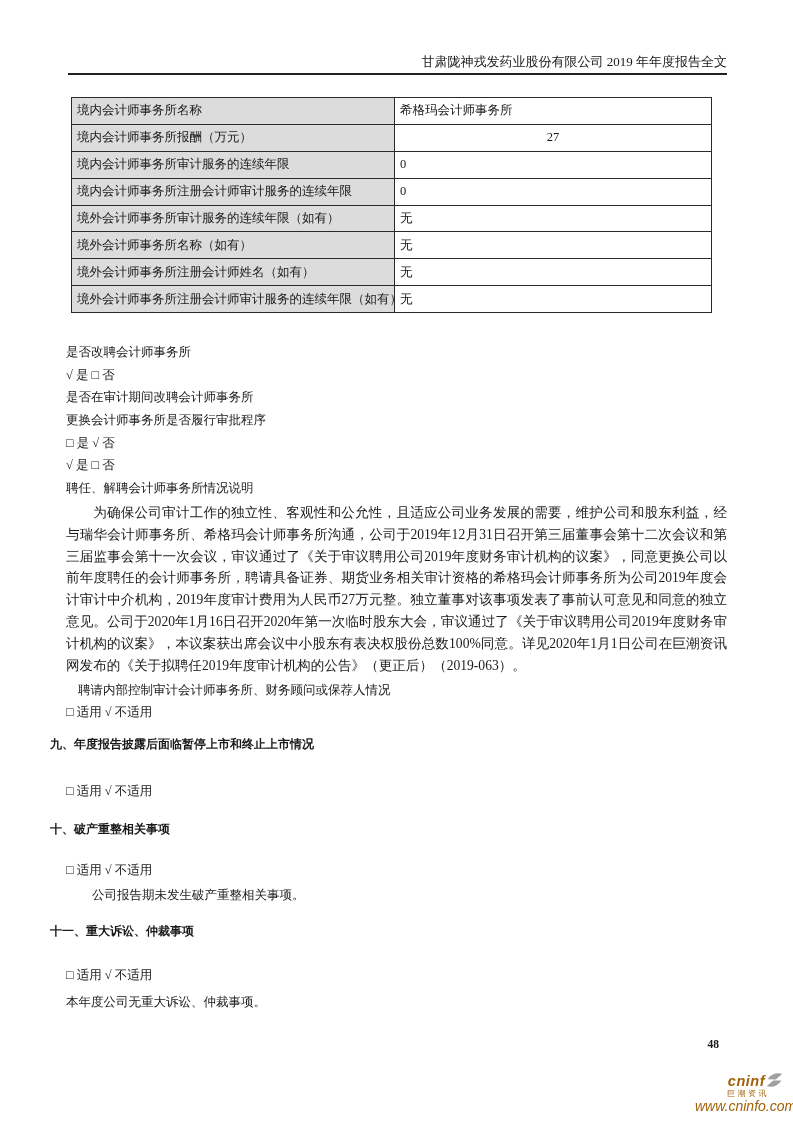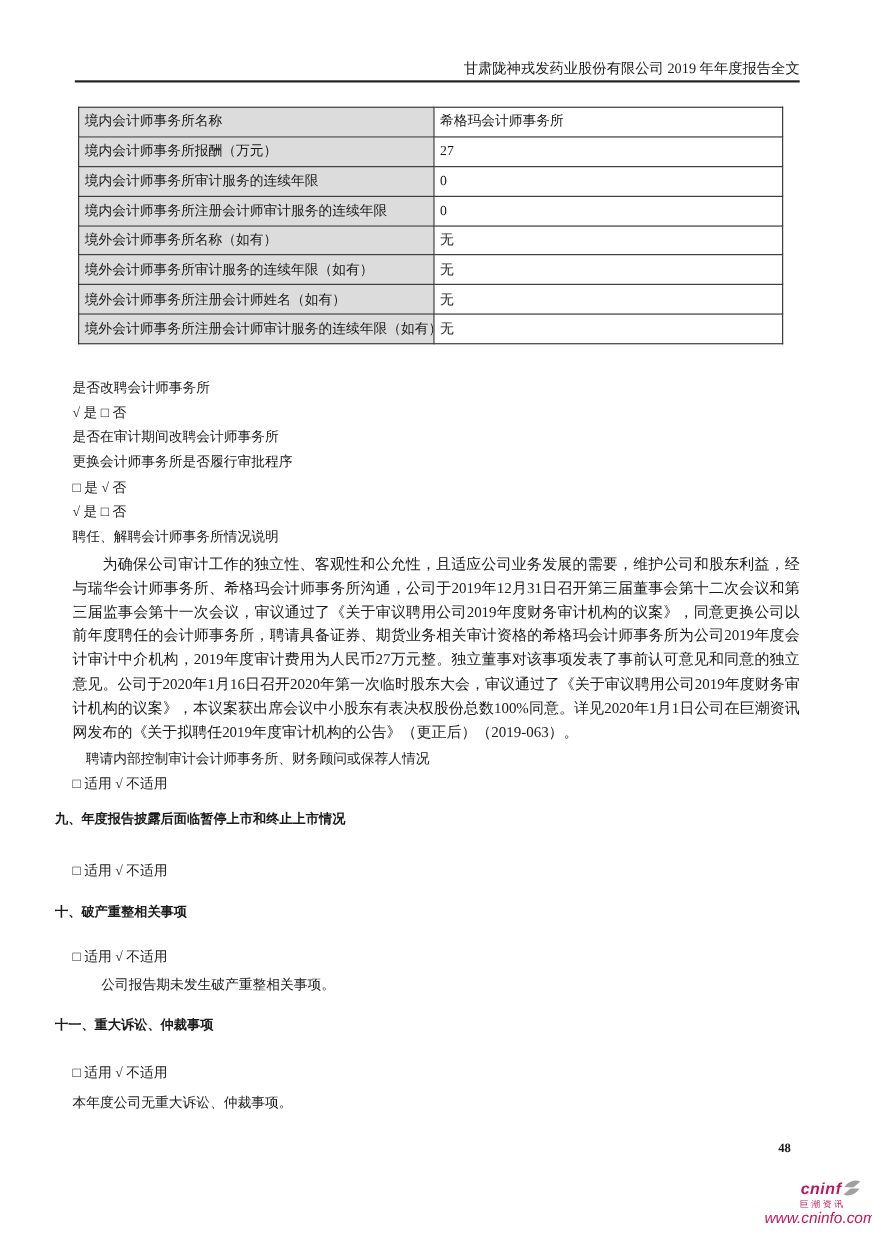--- a/index.html
+++ b/index.html
@@ -51,21 +51,21 @@
   .sec10-applic { top:859px; }
   .sec10-note   { top:884px;margin-left:26px; }
   .sec11-heading{ top:922px; }
   .sec11-applic { top:964px; }
   .sec11-note   { top:991px; }
 
   
   .page-number { position:absolute; top:1038px; right:74px; font-size:11.5px; font-weight:bold; }
   .logo {
     position:absolute; right:6px; top:1072px; width:92px;
-    color:#be185d; font-family:"Liberation Sans","DejaVu Sans",sans-serif;
+    color:#a16207; font-family:"Liberation Sans","DejaVu Sans",sans-serif;
     line-height:1.1;
   }
   .logo-name-row { display:flex; align-items:center; justify-content:flex-end; gap:1px; padding-right:4px; }
   .logo-name { font-weight:bold; font-style:italic; font-size:14.5px; letter-spacing:0.5px; }
   .logo-sub  { font-size:8px; letter-spacing:2.5px; text-align:right; padding-right:18px; margin-top:-2px; }
   .logo-url  { font-size:14px; text-align:right; padding-right:1px; margin-top:1px; white-space:nowrap;font-style:italic; }
   .swirl-icon { display:inline-block; }
 </style>
 </head>
 <body>
@@ -77,41 +77,41 @@
 
   <table class="audit-table">
     <tbody>
   <tr>
     <td class="label-cell">境内会计师事务所名称</td>
     <td class="value-cell" style="text-align: left;">希格玛会计师事务所</td>
   </tr>
 
   <tr>
     <td class="label-cell">境内会计师事务所报酬（万元）</td>
-    <td class="value-cell" style="text-align: left; margin-top: 20px;">27</td>
+    <td class="value-cell" style="text-align: center; margin-top: 20px;">27</td>
   </tr>
 
   <tr>
     <td class="label-cell">境内会计师事务所审计服务的连续年限</td>
     <td class="value-cell" style="text-align: left;">0</td>
   </tr>
 
 
   <tr>
     <td class="label-cell">境内会计师事务所注册会计师审计服务的连续年限</td>
     <td class="value-cell" style="text-align: left;">0</td>
   </tr>
 
   <tr>
-    <td class="label-cell">境外会计师事务所名称（如有）</td>
+    <td class="label-cell">境外会计师事务所审计服务的连续年限（如有）</td>
     <td class="value-cell" style="text-align: left;">无</td>
   </tr>
 
   <tr>
-    <td class="label-cell">境外会计师事务所审计服务的连续年限（如有）</td>
+    <td class="label-cell">境外会计师事务所名称（如有）</td>
     <td class="value-cell" style="text-align: left;">无</td>
   </tr>
 
   <tr>
     <td class="label-cell">境外会计师事务所注册会计师姓名（如有）</td>
     <td class="value-cell" style="text-align: left;">无</td>
   </tr>
 
   <tr>
     <td class="label-cell">境外会计师事务所注册会计师审计服务的连续年限（如有）</td>

